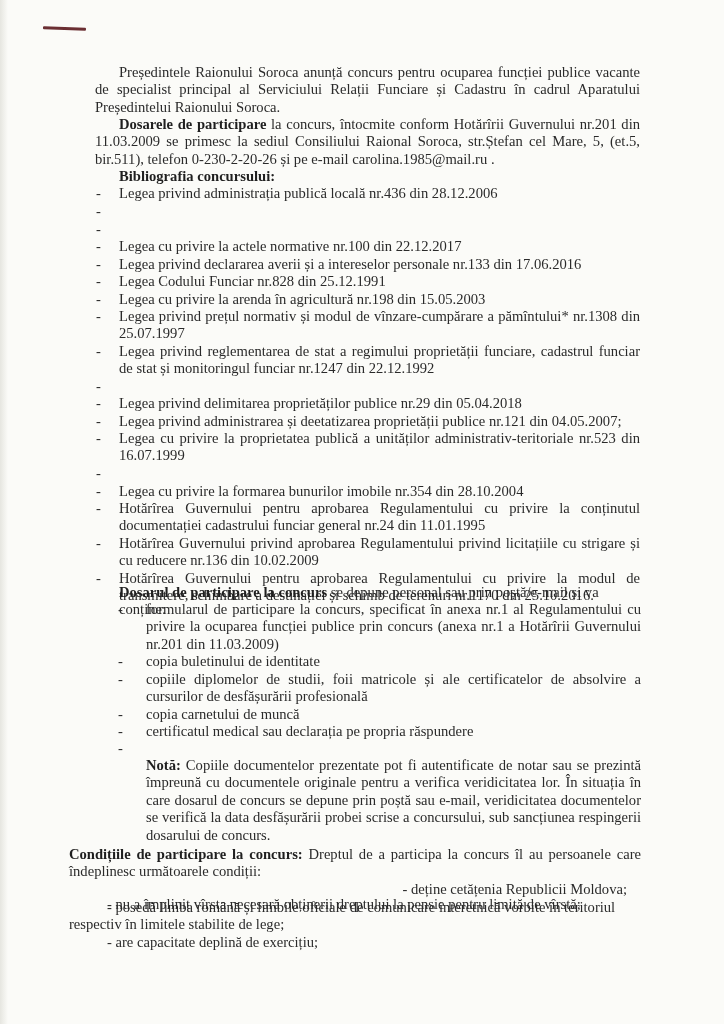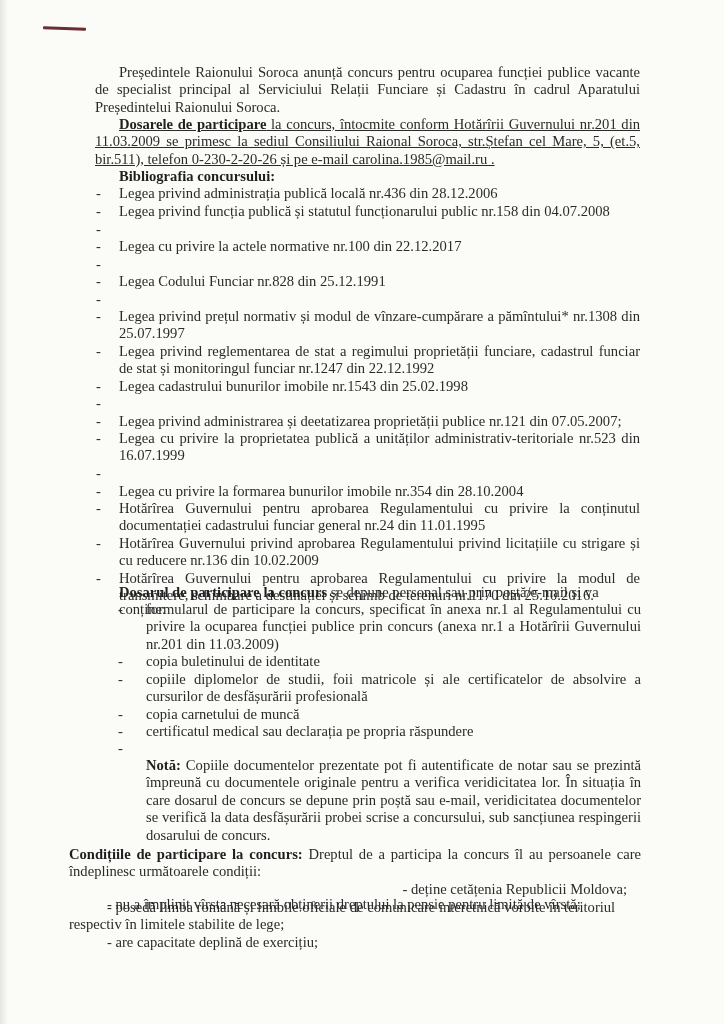--- a/index.html
+++ b/index.html
@@ -24,37 +24,37 @@
 </head>
 <body>
 
 <div class="edge"></div>
 <div class="mark"></div>
 
 <div class="page">
 
   <div class="p just" style="left:95px; top:64px; width:545px; text-indent:24px;">Președintele Raionului Soroca anunță concurs pentru ocuparea funcției publice vacante de specialist principal al Serviciului Relații Funciare și Cadastru în cadrul  Aparatului Președintelui Raionului Soroca.</div>
 
-  <div class="p just" style="left:95px; top:116px; width:545px; text-indent:24px;text-decoration:underline;"><b>Dosarele de participare</b><span> la concurs, întocmite conform Hotărîrii Guvernului nr.201 din 11.03.2009 se primesc la sediul Consiliului Raional Soroca, str.Ștefan cel Mare, 5, (et.5, bir.511), telefon 0-230-2-20-26 și pe e-mail carolina.1985@mail.ru  .</span></div>
+  <div class="p just" style="left:95px; top:116px; width:545px; text-indent:24px;"><b>Dosarele de participare</b><span> la concurs, întocmite conform Hotărîrii Guvernului nr.201 din 11.03.2009 se primesc la sediul Consiliului Raional Soroca, str.Ștefan cel Mare, 5, (et.5, bir.511), telefon 0-230-2-20-26 și pe e-mail carolina.1985@mail.ru  .</span></div>
 
   <div class="p" style="left:119px; top:168px;"><b>Bibliografia concursului:</b></div>
 
   <div id="bib">
       <div class="li" style="top: 185px; left: 119px; width: 540px;"><span class="dash">-</span><span>Legea privind administrația publică locală nr.436 din 28.12.2006</span></div>
-      <div class="li" style="top: 203px; left: 119px; width: 540px;"><span class="dash">-</span><span>Legea privind funcția publică și statutul funcționarului public nr.158 din 04.07.2008</span></div>
+      <div class="li" style="top: 203px; left: 119px; width: 540px;"><span class="dash">-</span></div>
       <div class="li" style="top: 221px; left: 119px; width: 540px;"><span class="dash">-</span></div>
       <div class="li" style="top: 238px; left: 119px; width: 540px;"><span class="dash">-</span><span>Legea cu privire la actele normative nr.100 din 22.12.2017</span></div>
-      <div class="li" style="top: 256px; left: 119px; width: 540px;"><span class="dash">-</span></div>
+      <div class="li" style="top: 256px; left: 119px; width: 540px;"><span class="dash">-</span><span>Legea privind declararea averii și a intereselor personale nr.133 din 17.06.2016</span></div>
       <div class="li" style="top: 273px; left: 119px; width: 540px;"><span class="dash">-</span><span>Legea Codului Funciar nr.828 din 25.12.1991</span></div>
-      <div class="li" style="top: 291px; left: 119px; width: 540px;"><span class="dash">-</span></div>
+      <div class="li" style="top: 291px; left: 119px; width: 540px;"><span class="dash">-</span><span>Legea cu privire la arenda în agricultură nr.198 din 15.05.2003</span></div>
       <div class="li just" style="top: 308px; left: 119px; width: 521px;"><span class="dash">-</span><span>Legea privind prețul normativ și modul de vînzare-cumpărare a pămîntului* nr.1308 din 25.07.1997</span></div>
       <div class="li just" style="top: 343px; left: 119px; width: 521px;"><span class="dash">-</span><span>Legea privind reglementarea de stat a regimului proprietății funciare, cadastrul funciar de stat și monitoringul funciar nr.1247 din 22.12.1992</span></div>
-      <div class="li" style="top: 378px; left: 119px; width: 540px;"><span class="dash">-</span><span>Legea cadastrului bunurilor imobile nr.1543 din 25.02.1998</span></div>
-      <div class="li" style="top: 395px; left: 119px; width: 540px;"><span class="dash">-</span></div>
-      <div class="li" style="top: 413px; left: 119px; width: 540px;"><span class="dash">-</span><span>Legea privind administrarea și deetatizarea proprietății publice nr.121 din 07.05.2007;</span></div>
+      <div class="li" style="top: 378px; left: 119px; width: 540px;"><span class="dash">-</span></div>
+      <div class="li" style="top: 395px; left: 119px; width: 540px;"><span class="dash">-</span><span>Legea privind delimitarea proprietăților publice nr.29 din 05.04.2018</span></div>
+      <div class="li" style="top: 413px; left: 119px; width: 540px;"><span class="dash">-</span><span>Legea privind administrarea și deetatizarea proprietății publice nr.121 din 04.05.2007;</span></div>
       <div class="li just" style="top: 430px; left: 119px; width: 521px;"><span class="dash">-</span><span>Legea cu privire la proprietatea publică a unităților administrativ-teritoriale nr.523 din 16.07.1999</span></div>
       <div class="li" style="top: 465px; left: 119px; width: 540px;"><span class="dash">-</span></div>
       <div class="li" style="top: 483px; left: 119px; width: 540px;"><span class="dash">-</span><span>Legea cu privire la formarea bunurilor imobile nr.354 din 28.10.2004</span></div>
       <div class="li just" style="top: 500px; left: 119px; width: 521px;"><span class="dash">-</span><span>Hotărîrea Guvernului pentru aprobarea Regulamentului cu privire la conținutul documentației cadastrului funciar general nr.24 din 11.01.1995</span></div>
       <div class="li just" style="top: 535px; left: 119px; width: 521px;"><span class="dash">-</span><span>Hotărîrea Guvernului privind aprobarea Regulamentului privind licitațiile cu strigare și cu reducere nr.136 din 10.02.2009</span></div>
       <div class="li just" style="top: 570px; left: 119px; width: 521px;"><span class="dash">-</span><span>Hotărîrea Guvernului pentru aprobarea Regulamentului cu privire la modul de transmitere, schimbare a destinației și schimb de terenuri nr.1170 din 25.10.2016.</span></div>
     </div>
 
   <div class="p" style="left:119px; top:584px; width:530px;"><b>Dosarul de participare la concurs</b><span> se depune personal sau prin poștă/e-mail și va conține:</span></div>
 

